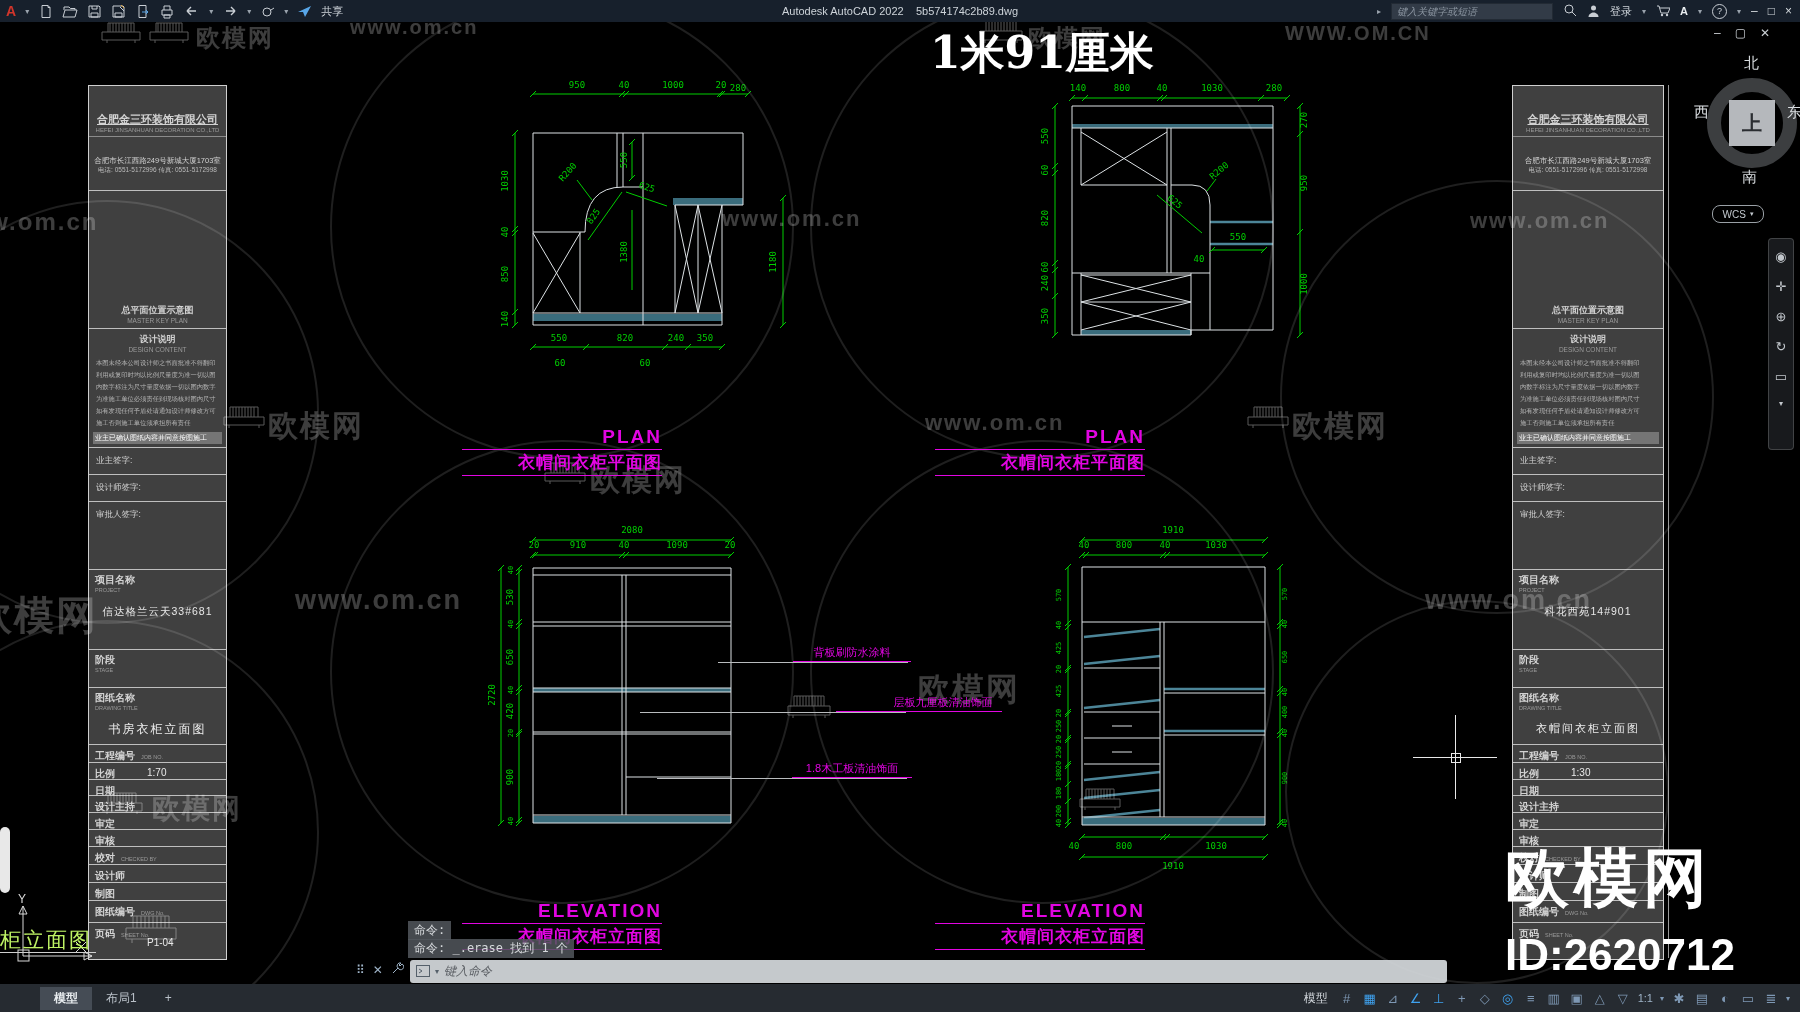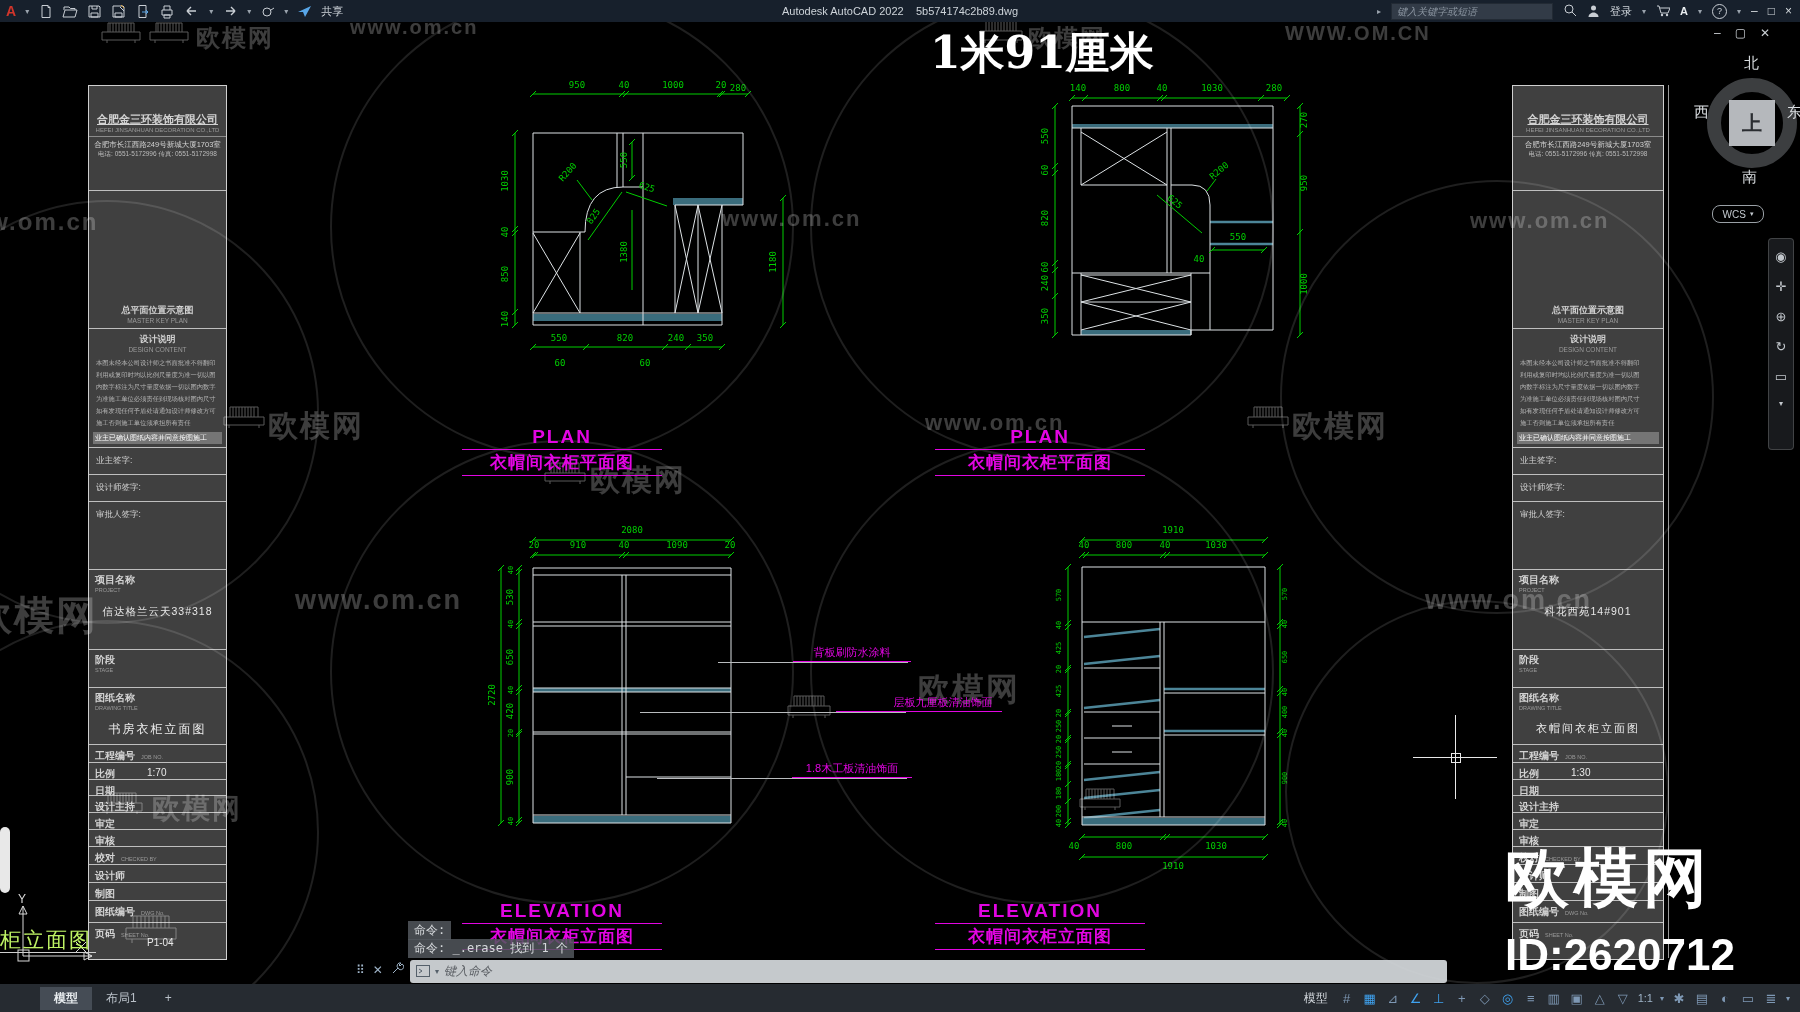--- a/index.html
+++ b/index.html
@@ -17,40 +17,40 @@
   #tb-right{margin-left:auto;display:flex;align-items:center;gap:10px;padding-right:8px;}
   #searchbox{width:150px;height:15px;background:#323b47;border:1px solid #222a34;
              color:#8b95a1;font-style:italic;font-size:10px;line-height:15px;padding:0 5px;}
   .winbtn{font-size:12px;color:#d5dade;}
   
   #canvas{left:0;top:22px;width:1800px;height:962px;background:#000;z-index:1;}
   .wm{color:rgba(255,255,255,0.24);font-weight:bold;letter-spacing:2px;z-index:5;}
   .wmcircle{border:2px solid rgba(255,255,255,0.12);border-radius:50%;z-index:5;}
   .sofa{z-index:5;opacity:0.35;}
   .bigtitle{font-family:"DejaVu Serif",serif;font-weight:bold;color:#fff;font-size:44px;z-index:6;}
-  .caplabel{z-index:6;text-align:center;color:#e205e2;}
+  .caplabel{z-index:6;text-align:right;color:#e205e2;}
   .caplabel .en{font-size:19px;letter-spacing:2px;font-weight:bold;}
   .caplabel .rule{height:1px;background:#e205e2;margin:1px 0;}
   .caplabel .cn{font-size:17px;font-weight:bold;letter-spacing:1px;}
   .annline{height:1px;background:#b9bcbe;z-index:6;}
   .anntext{color:#e205e2;font-size:11px;border-bottom:1px solid #e205e2;z-index:7;text-align:center;padding-bottom:1px;}
   svg.draw{position:absolute;z-index:4;overflow:visible;}
   .w{stroke:#dde2e5;fill:none;stroke-width:1;}
   .t{stroke:#4c8598;fill:none;stroke-width:2.5;}
   .tf{fill:#3a6c7c;stroke:none;}
   .g{stroke:#00cf00;fill:none;stroke-width:1;}
   text.d{fill:#00cf00;font:9px "DejaVu Sans Mono",monospace;text-anchor:middle;}
   text.d7{font-size:7px;}
   
   .tb{top:85px;height:873px;border:1px solid #cfcfcf;background:#404040;z-index:4;
       display:flex;flex-direction:column;color:#d2d2d2;}
   .tb .sec{border-bottom:1px solid #bfbfbf;box-sizing:border-box;position:relative;}
   .tb .cname{font-size:11px;font-weight:bold;text-decoration:underline;text-align:center;margin-top:26px;}
   .tb .cen{font-size:6px;color:#9a9a9a;text-align:center;border-bottom:1px solid #8b8b8b;padding-bottom:3px;}
-  .tb .addr{font-size:7.5px;text-align:center;margin-top:3px;}
+  .tb .addr{font-size:7.5px;text-align:center;margin-top:19px;}
   .tb .tel{font-size:6.5px;text-align:center;color:#bbb;}
   .tb .seclabel{font-size:9px;font-weight:bold;text-align:center;}
   .tb .seclabel-en{font-size:6.5px;color:#9a9a9a;text-align:center;}
   .tb .para{font-size:6.3px;line-height:12px;color:#b5b5b5;padding:4px 7px 0 7px;}
   .tb .confirm{font-size:7px;background:rgba(255,255,255,0.28);color:#fff;margin:3px 4px;padding:1px 2px;}
   .tb .sign{font-size:8.5px;padding:7px 0 0 7px;border-top:1px solid #bfbfbf;height:27px;box-sizing:border-box;}
   .tb .hlabel{font-size:10px;font-weight:bold;padding:3px 0 0 6px;}
   .tb .hlabel-en{font-size:5.5px;color:#9a9a9a;padding-left:6px;}
   .tb .pval{font-size:10.5px;color:#e8e8e8;text-align:center;margin-top:12px;letter-spacing:1px;}
   .tb .tval{font-size:12px;color:#ececec;text-align:center;margin-top:10px;letter-spacing:2px;}
@@ -444,21 +444,21 @@
         <div>施工否则施工单位须承担所有责任</div>
       </div>
       <div class="confirm">业主已确认图纸内容并同意按图施工</div>
       <div class="sign">业主签字:</div>
       <div class="sign">设计师签字:</div>
       <div class="sign" style="border-bottom:none;">审批人签字:</div>
     </div>
     <div class="sec" style="height:80px;">
       <div class="hlabel">项目名称</div>
       <div class="hlabel-en">PROJECT</div>
-      <div class="pval">信达格兰云天33#318</div>
+      <div class="pval">信达格兰云天33#681</div>
     </div>
     <div class="sec" style="height:38px;">
       <div class="hlabel">阶段</div>
       <div class="hlabel-en">STAGE</div>
     </div>
     <div class="sec" style="height:57px;">
       <div class="hlabel">图纸名称</div>
       <div class="hlabel-en">DRAWING TITLE</div>
       <div class="tval">书房衣柜立面图</div>
     </div>

